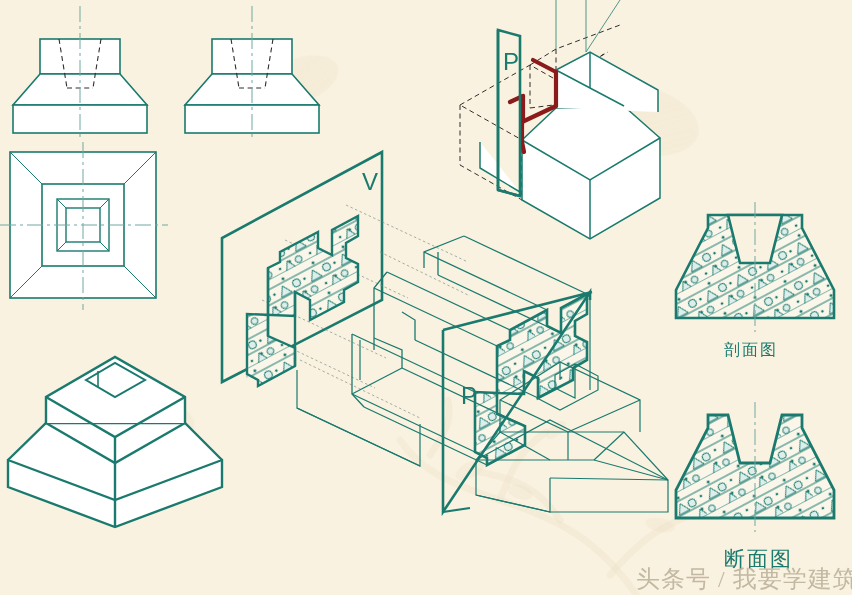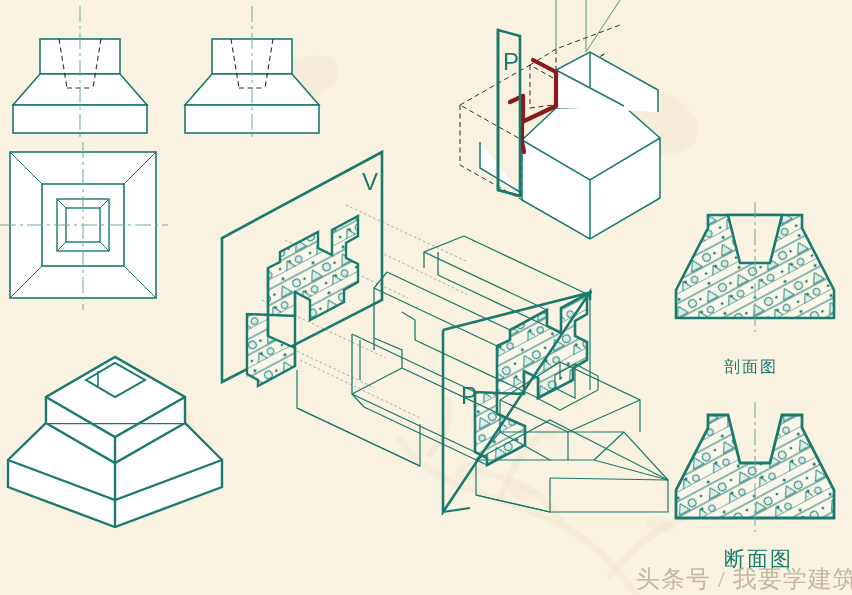--- a/index.html
+++ b/index.html
@@ -11,21 +11,21 @@
   }
   #stage{position:absolute;left:0;top:0;width:852px;height:595px;}
   svg.layer{position:absolute;left:0;top:0;width:852px;height:595px;}
   .label-cn{
     position:absolute;
     font-family:"DejaVu Sans","Liberation Sans",sans-serif;
     color:#1a7a6e;
     letter-spacing:2px;
     white-space:nowrap;
   }
-  #label-section{left:724px;top:340px;font-size:16px;margin-top:17px;}
+  #label-section{left:724px;top:340px;font-size:16px;}
   #label-cut{left:724px;top:545px;font-size:21px;}
   #watermark{
     position:absolute;left:636px;top:563px;
     font-family:Liberation Serif, serif;
     font-size:24px;color:#b9ae97;opacity:.85;white-space:nowrap;
     letter-spacing:1px;
   }
 </style>
 </head>
 <body>

